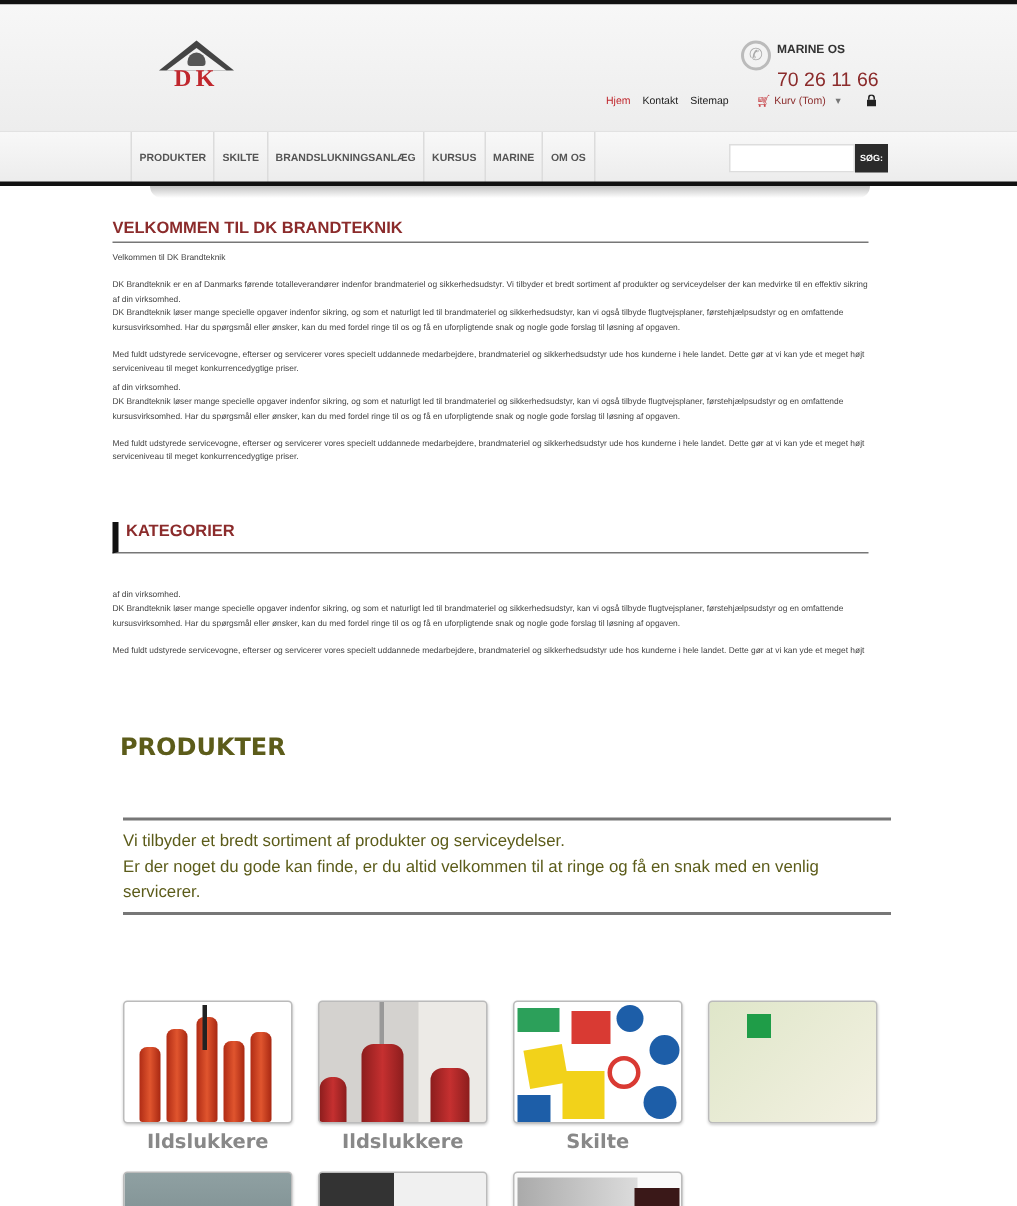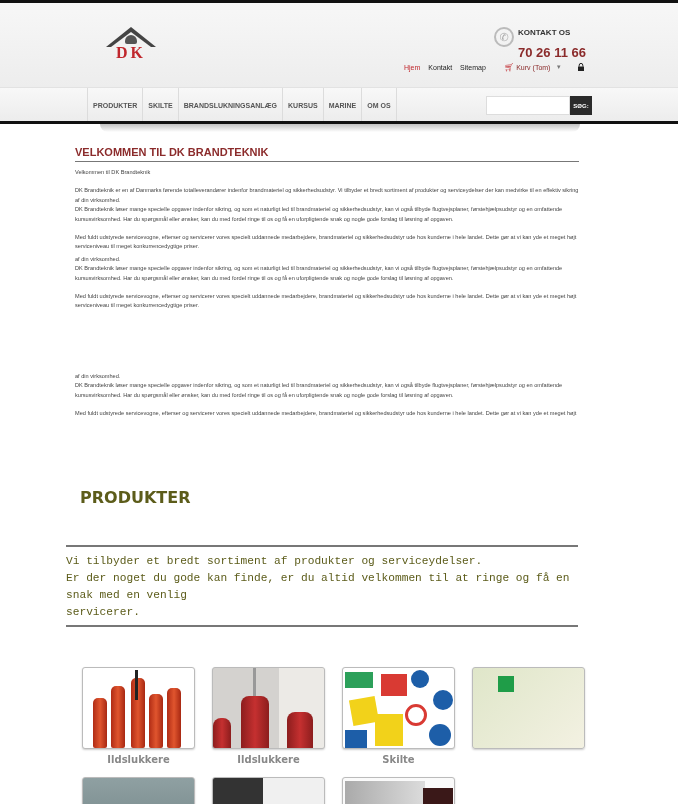--- a/index.html
+++ b/index.html
@@ -18,21 +18,21 @@
     .logo-flame { position: absolute; left: 35px; top: 8px; width: 12px; height: 9px; background: #555; border-radius: 6px 6px 2px 2px; }
     .logo-dk { position: absolute; left: 26px; top: 19px; font-family: "Liberation Serif", serif; font-weight: bold;
       font-size: 16px; color: #c0272d; letter-spacing: 3px; line-height: 14px; }
     .logo-brand { position: absolute; left: 0; top: 32px; font-family: "Liberation Serif", serif; font-weight: bold;
       font-size: 18px; color: #4a4a4a; line-height: 18px; margin-top: 30px; }
 
     .contact { position: absolute; left: 494px; top: 22px; width: 150px; height: 40px; }
     .phone-circle { position: absolute; left: 0; top: 2px; width: 20px; height: 20px; border: 2px solid #bbb; border-radius: 50%;
       color: #aaa; font-size: 11px; text-align: center; line-height: 16px; }
     .contact-label { position: absolute; left: 24px; top: 3px; font-size: 8px; font-weight: bold; color: #333; }
-    .contact-phone { position: absolute; left: 24px; top: 20px; font-size: 13px; color: #8b2b2b; font-weight: bold; }
+    .contact-phone { position: absolute; left: 24px; top: 20px; font-size: 13px; color: #8b2b2b; }
 
     .toplinks { position: absolute; left: 404px; top: 64px; height: 12px; font-size: 7px; display: flex; gap: 8px; }
     .toplinks a { color: #222; text-decoration: none; }
     .toplinks a.active { color: #c0272d; }
     .cart { position: absolute; left: 504px; top: 63px; font-size: 7px; color: #8b2b2b; display: flex; align-items: center; gap: 2px; }
     .cart-icon { color: #c0272d; font-size: 8px; }
     .cart-caret { position: absolute; left: 557px; top: 63px; font-size: 7px; color: #777; }
     .lock-icon { position: absolute; left: 578px; top: 63px; font-size: 8px; color: #222; }
 
     .navbar { position: absolute; left: 0; top: 87px; width: 678px; height: 35px;
@@ -50,29 +50,29 @@
 
     .section { position: absolute; left: 75px; width: 504px; }
     .section-title { font-size: 11px; font-weight: bold; color: #8b2b2b; padding-bottom: 3px; border-bottom: 1px solid #777; }
     .section-title.bar { border-left: 4px solid #111; padding-left: 5px; }
     .para { font-size: 5.6px; line-height: 9.4px; color: #444; }
     .para p { margin: 0; }
     .para .gap { height: 9px; }
 
     .prod-title { position: absolute; left: 80px; top: 488px; font-family: "DejaVu Sans", sans-serif; font-weight: bold;
       font-size: 16px; color: #5c5c1a; }
-    .prod-box { position: absolute; left: 66px; top: 545px; width: 512px; border-top: 2px solid #777; border-bottom: 2px solid #777;
-      padding: 6px 0 4px 0; font-family: Liberation Mono, monospace; font-size: 11.2px; line-height: 17px; color: #5c5c1a; }
+    .prod-box { position: absolute; left: 82px; top: 545px; width: 512px; border-top: 2px solid #777; border-bottom: 2px solid #777;
+      padding: 6px 0 4px 0; font-family: Liberation Sans, sans-serif; font-size: 11.2px; line-height: 17px; color: #5c5c1a; }
 
     .grid { position: absolute; left: 82px; top: 667px; width: 510px; display: grid;
       grid-template-columns: repeat(4, 113px); column-gap: 17px; row-gap: 12px; }
     .tile { display: flex; flex-direction: column; align-items: center; cursor: pointer; }
     .thumb { width: 113px; height: 82px; border: 1px solid #bbb; border-radius: 3px; position: relative; overflow: hidden;
       box-shadow: 0 1px 2px rgba(0,0,0,0.2); }
-    .tile-label { margin-top: 5px; font-family: "DejaVu Sans", sans-serif; font-weight: bold; font-size: 10px; color: #888; }
+    .tile-label { margin-top: 5px; font-family: "DejaVu Sans", sans-serif; font-weight: bold; font-size: 13px; color: #888; }
 
     .th-ext { background: #fff; }
     .th-ext .c { position: absolute; width: 14px; border-radius: 5px 5px 2px 2px; background: linear-gradient(90deg,#b02c15,#e0552e,#a82812); }
     .th-service { background: linear-gradient(#f2f2f2,#fafafa); }
     .th-service .van { position: absolute; left: 8px; top: 12px; width: 98px; height: 40px; background: linear-gradient(#e2e2e2,#c4c4c4); border-radius: 6px 16px 4px 4px; }
     .th-service .wheel { position: absolute; width: 12px; height: 12px; border-radius: 50%; background: #333; top: 46px; }
     .th-service .gear { position: absolute; background: #c8301e; border-radius: 3px; }
     .th-recharge { background: #d4d2cf; }
     .th-recharge .panel { position: absolute; right: 0; top: 0; width: 45px; height: 82px; background: #eceae6; }
     .th-recharge .bottle { position: absolute; background: linear-gradient(90deg,#8c1d1d,#c53030,#8c1d1d); border-radius: 8px 8px 2px 2px; }
@@ -95,21 +95,21 @@
   <div class="logo">
     <div class="logo-roof"></div>
     <div class="logo-roof-inner"></div>
     <div class="logo-flame"></div>
     <div class="logo-dk">DK</div>
     <div class="logo-brand">Brandteknik</div>
   </div>
 
   <div class="contact">
     <div class="phone-circle">✆</div>
-    <div class="contact-label">KONTAKT OS</div>
+    <div class="contact-label">MARINE OS</div>
     <div class="contact-phone">70 26 11 66</div>
   </div>
 </div>
 
 <div class="toplinks">
   <a class="active">Hjem</a>
   <a>Kontakt</a>
   <a>Sitemap</a>
 </div>
 <div class="cart">
@@ -156,20 +156,21 @@
     <p>af din virksomhed.</p>
     <p>DK Brandteknik løser mange specielle opgaver indenfor sikring, og som et naturligt led til brandmateriel og sikkerhedsudstyr, kan vi også tilbyde flugtvejsplaner, førstehjælpsudstyr og en omfattende</p>
     <p>kursusvirksomhed. Har du spørgsmål eller ønsker, kan du med fordel ringe til os og få en uforpligtende snak og nogle gode forslag til løsning af opgaven.</p>
     <div class="gap"></div>
     <p>Med fuldt udstyrede servicevogne, efterser og servicerer vores specielt uddannede medarbejdere, brandmateriel og sikkerhedsudstyr ude hos kunderne i hele landet. Dette gør at vi kan yde et meget højt</p>
     <p>serviceniveau til meget konkurrencedygtige priser.</p>
   </div>
 </div>
 
 <div class="section" style="top:348px;">
+  <div class="section-title bar" style="padding-bottom:8px;">KATEGORIER</div>
   <div class="para" style="margin-top:24px;">
     <p>af din virksomhed.</p>
     <p>DK Brandteknik løser mange specielle opgaver indenfor sikring, og som et naturligt led til brandmateriel og sikkerhedsudstyr, kan vi også tilbyde flugtvejsplaner, førstehjælpsudstyr og en omfattende</p>
     <p>kursusvirksomhed. Har du spørgsmål eller ønsker, kan du med fordel ringe til os og få en uforpligtende snak og nogle gode forslag til løsning af opgaven.</p>
     <div class="gap"></div>
     <p>Med fuldt udstyrede servicevogne, efterser og servicerer vores specielt uddannede medarbejdere, brandmateriel og sikkerhedsudstyr ude hos kunderne i hele landet. Dette gør at vi kan yde et meget højt</p>
   </div>
 </div>
 
 <div class="prod-title">PRODUKTER</div>

